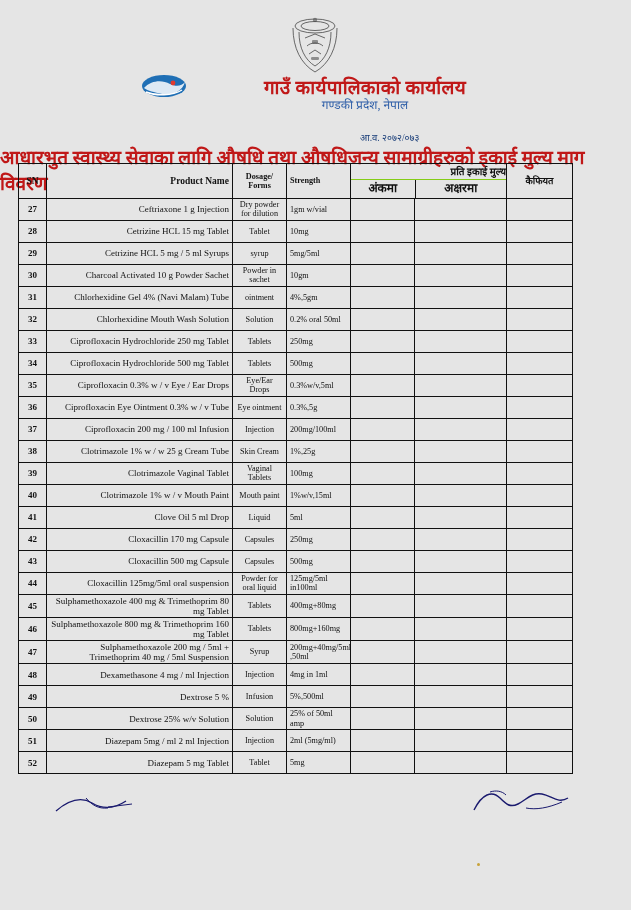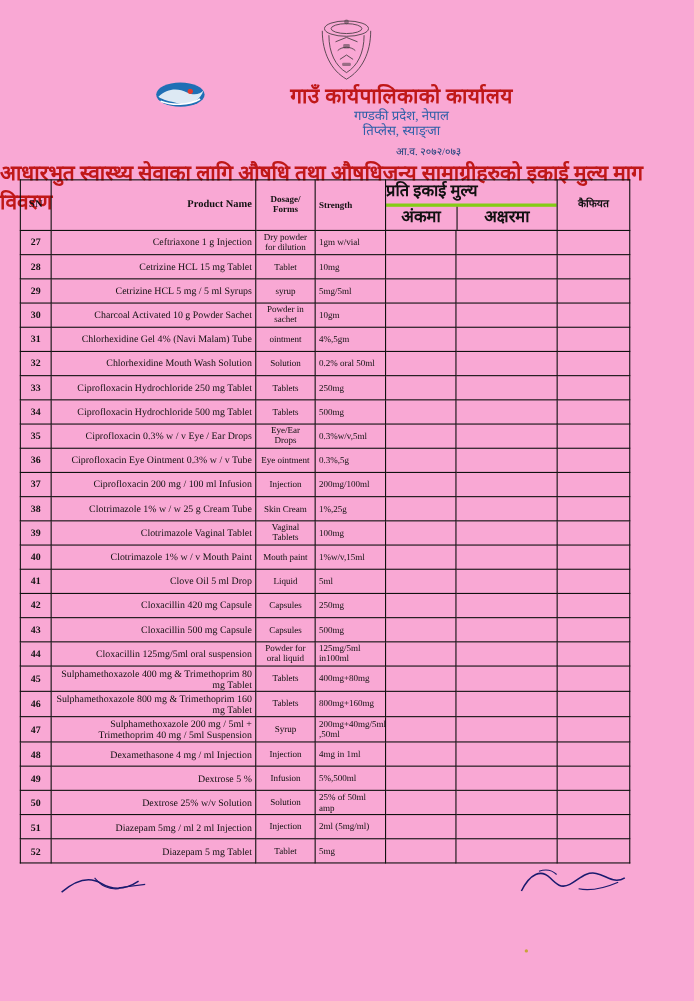--- a/index.html
+++ b/index.html
@@ -7,21 +7,21 @@
     padding: 0;
     background: #b9b9b9;
   }
   body {
     font-family: "Liberation Serif", serif;
   }
   .page {
     position: relative;
     width: 631px;
     height: 910px;
-    background: #f9a8d4;
+    background: #e5e5e5;
     overflow: hidden;
     box-sizing: border-box;
   }
   .header {
     position: relative;
     height: 148px;
   }
   .emblem {
     position: absolute;
     left: 285px;
@@ -108,33 +108,33 @@
   .c-name { width: 186px; text-align: right; padding-left: 5px; }
   .c-form { width: 54px; text-align: center; font-size: 8.2px; }
   .c-strength { width: 64px; text-align: left; font-size: 8.2px; }
   .c-rate1 { width: 64px; }
   .c-rate2 { width: 92px; }
   .c-remark { width: 66px; }
   tbody td { height: 19px; }
   .rate-head { padding: 0 !important; }
   .rate-head .top {
     display: block;
-    text-align: left;
-    border-bottom: 3px solid #84cc16;
+    text-align: right;
+    border-bottom: 1px solid #84cc16;
     padding: 2px 0;
-    font-size: 15px;
+    font-size: 10px;
   }
   .rate-head .bottom {
     display: flex;
   }
   .rate-head .bottom span {
     flex: 0 0 41%;
     text-align: center;
     padding: 2px 0;
-    font-size: 15px;
+    font-size: 12px;
   }
   .rate-head .bottom span:first-child {
     border-right: 1px solid #111;
     flex: 0 0 41%;
   }
   .rate-head .bottom span:last-child {
     flex: 1 1 auto;
   }
   .sig-left {
     position: absolute;
@@ -200,21 +200,20 @@
       <svg viewBox="0 0 48 32" width="48" height="32">
         <ellipse cx="24" cy="16" rx="22" ry="11" fill="#1f6fb5"></ellipse>
         <path d="M4 18 C12 10 22 10 30 14 C36 17 42 16 45 12 C42 22 32 26 22 24 C14 22 8 21 4 18 Z" fill="#ffffff" opacity="0.85"></path>
         <circle cx="33" cy="13" r="2.4" fill="#e03a2f"></circle>
         <path d="M6 22 C16 26 32 26 42 20" stroke="#ffffff" stroke-width="1.4" fill="none"></path>
       </svg>
     </div>
 
     <div class="org-title">गाउँ कार्यपालिकाको कार्यालय</div>
     <div class="org-sub1">गण्डकी प्रदेश, नेपाल</div>
-    <div class="org-sub2">तिप्लेस, स्याङ्जा</div>
     <div class="doc-ref">आ.व. २०७२/०७३</div>
     <div class="doc-title">आधारभुत स्वास्थ्य सेवाका लागि औषधि तथा औषधिजन्य सामाग्रीहरुको इकाई मुल्य माग विवरण</div>
   </div>
 
   <table class="grid">
     <colgroup>
       <col class="c-sn">
         <col class="c-name">
         <col class="c-form">
         <col class="c-strength">
@@ -370,21 +369,21 @@
           <td class="c-sn">41</td>
           <td class="c-name">Clove Oil 5 ml Drop</td>
           <td class="c-form">Liquid</td>
           <td class="c-strength">5ml</td>
           <td class="c-rate1"></td>
           <td class="c-rate2"></td>
           <td class="c-remark"></td>
         </tr>
         <tr>
           <td class="c-sn">42</td>
-          <td class="c-name">Cloxacillin 420 mg Capsule</td>
+          <td class="c-name">Cloxacillin 170 mg Capsule</td>
           <td class="c-form">Capsules</td>
           <td class="c-strength">250mg</td>
           <td class="c-rate1"></td>
           <td class="c-rate2"></td>
           <td class="c-remark"></td>
         </tr>
         <tr>
           <td class="c-sn">43</td>
           <td class="c-name">Cloxacillin 500 mg Capsule</td>
           <td class="c-form">Capsules</td>

